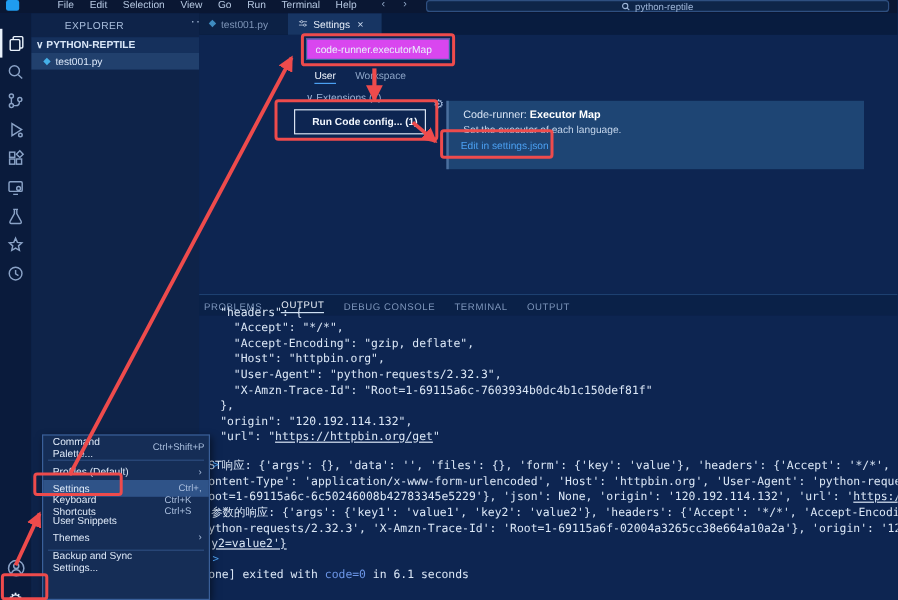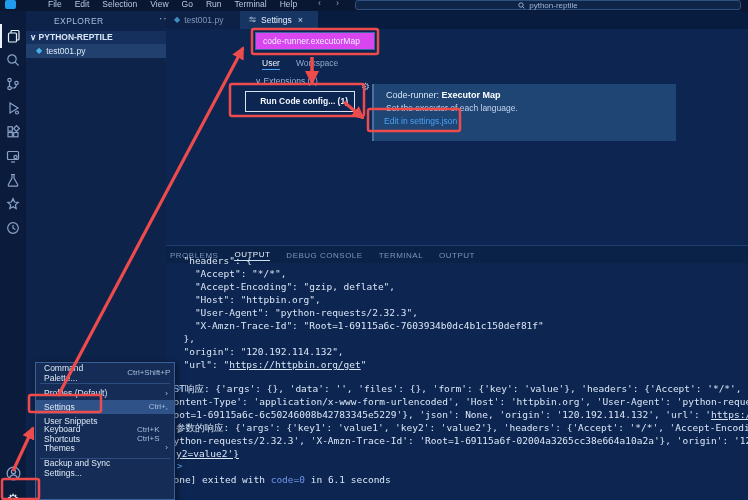--- a/index.html
+++ b/index.html
@@ -50,21 +50,21 @@
   #editor { position:absolute; left:166px; top:29px; width:582px; height:216px; background:#0d2551; z-index:1; }
   #settings-search { position:absolute; left:255px; top:32px; width:120px; height:18px; background:#d946ef;
                      border:1px solid #3c67a0; font-size:8.5px; color:#eaf2fc; line-height:16px; padding-left:7px; z-index:1;}
   #scope-tabs { position:absolute; left:262px; top:58px; display:flex; gap:16px; font-size:8.5px; color:#8ea6c8; z-index:1;}
   .scope { padding-bottom:1px; }
   .scope.active { color:#f2f7fe; border-bottom:1px solid #4ba0f2; }
   #toc-item { position:absolute; left:255px; top:76px; font-size:8.5px; color:#9db3d6; z-index:1; }
   #run-config-btn { position:absolute; left:245px; top:91px; width:110px; height:21px; border:1px solid #d8e2f0;
                     font-size:8.5px; font-weight:bold; color:#f2f7fe; text-align:right; line-height:19px; padding-right:6px; z-index:1;}
   #toc-gear { position:absolute; left:361px; top:81px; font-size:10px; color:#9fb6da; z-index:1; }
-  #tooltip { position:absolute; left:372px; top:84px; width:304px; height:57px; background:#1e4574; border-left:2px solid #4b6f9e; z-index:1;text-align:right;}
+  #tooltip { position:absolute; left:372px; top:84px; width:348px; height:57px; background:#1e4574; border-left:2px solid #4b6f9e; z-index:1;text-align:right;}
   #tooltip-title { position:absolute; left:12px; top:6px; font-size:9px; color:#d9e5f5; }
   #tooltip-title b { color:#ffffff; }
   #tooltip-desc { position:absolute; left:12px; top:19px; font-size:8.5px; color:#c5d6ec; }
   #tooltip-link { position:absolute; left:10px; top:32px; font-size:8.5px; color:#4ba0f2; }
 
   
   #panel { position:absolute; left:166px; top:245px; width:582px; height:255px; background:#0d2551; border-top:1px solid #1d4070; z-index:1; }
   #panel-tabs { position:absolute; left:0; top:0; width:582px; height:17px; background:#0a2148; display:flex; gap:16px;
                 padding-left:4px; align-items:center; z-index:2; }
   .ptab { font-size:8px; letter-spacing:.5px; color:#7d95ba; padding:2px 0 1px 0; }
@@ -270,26 +270,26 @@
       <div class="menu-sep"></div>
       <div class="menu-row">
         <span>Profiles (Default)</span>
         <span class="menu-short">›</span>
       </div>
       <div class="menu-row selected">
         <span>Settings</span>
         <span class="menu-short">Ctrl+,</span>
       </div>
       <div class="menu-row">
+        <span>Keyboard Shortcuts</span>
+        <span class="menu-short">Ctrl+K Ctrl+S</span>
+      </div>
+      <div class="menu-row">
         <span>User Snippets</span>
         <span class="menu-short"></span>
-      </div>
-      <div class="menu-row">
-        <span>Keyboard Shortcuts</span>
-        <span class="menu-short">Ctrl+K Ctrl+S</span>
       </div>
       <div class="menu-row">
         <span>Themes</span>
         <span class="menu-short">›</span>
       </div>
       <div class="menu-sep"></div>
       <div class="menu-row">
         <span>Backup and Sync Settings...</span>
         <span class="menu-short"></span>
       </div>

